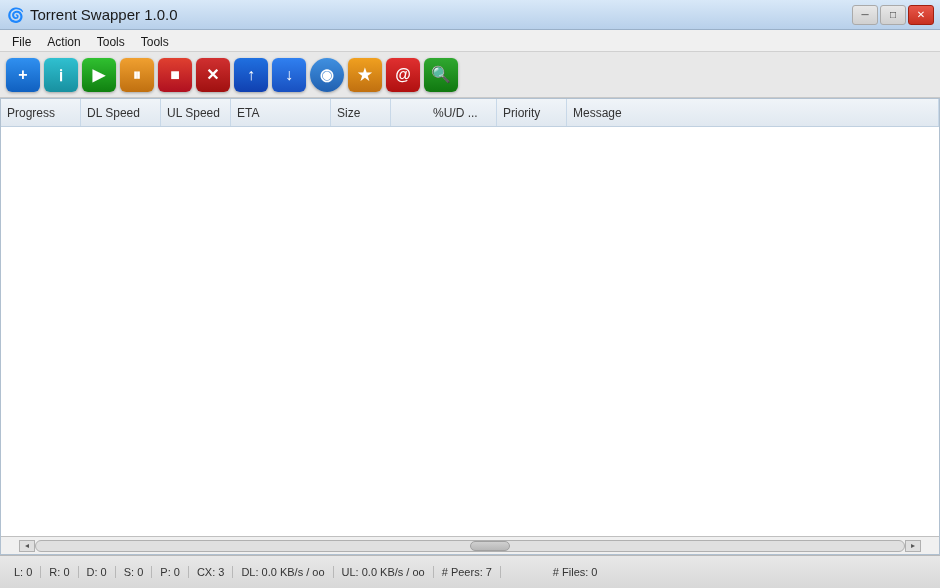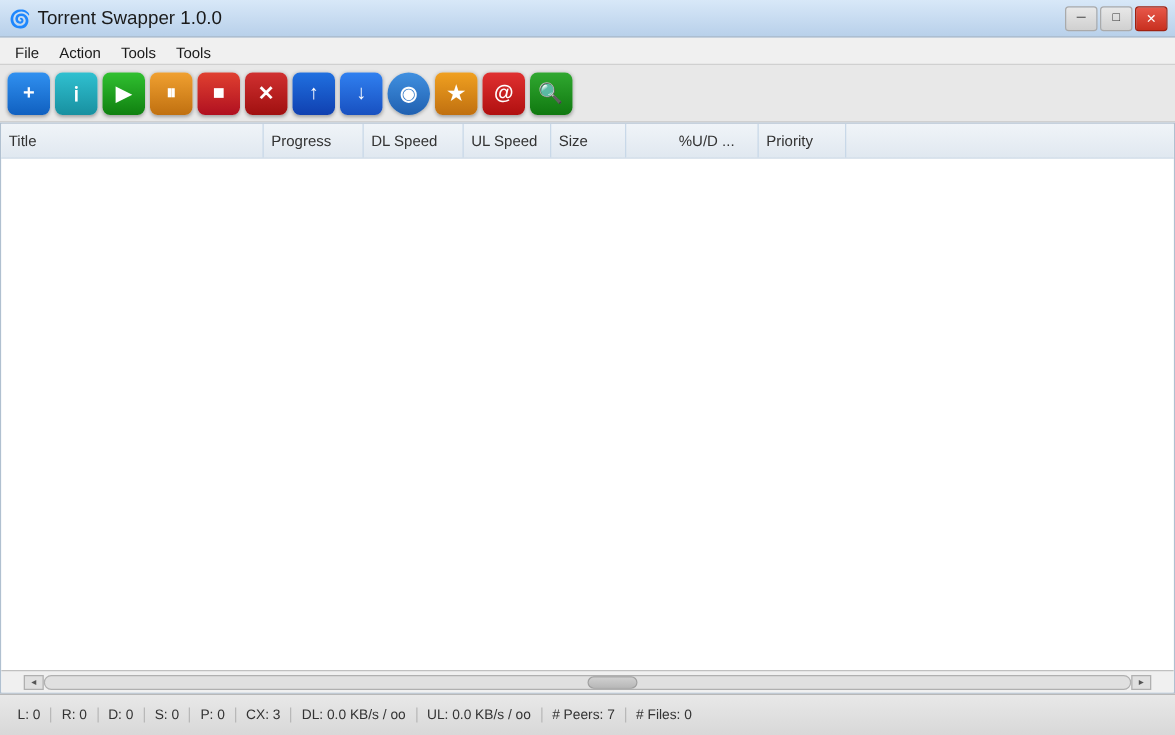--- a/index.html
+++ b/index.html
@@ -219,20 +219,21 @@
     }
     .status-item {
       padding: 0 8px;
       border-right: 1px solid #b8b8b8;
       font-size: 11px;
       color: #333;
       white-space: nowrap;
     }
     .status-item:last-child {
       border-right: none;
+      margin-left: 44px;
     }
   </style>
 </head>
 <body>
 
 <div id="title-bar">
   <span id="title-bar-icon">🌀</span>
   <span id="title-text">Torrent Swapper 1.0.0</span>
   <div id="window-controls">
     <button class="win-btn">─</button>
@@ -259,27 +260,28 @@
     <button class="tb-btn btn-blue3" title="Move down">↓</button>
     <button class="tb-btn btn-circle" title="Peers">◉</button>
     <button class="tb-btn btn-star" title="Favorite">★</button>
     <button class="tb-btn btn-at" title="Email">@</button>
     <button class="tb-btn btn-search" title="Search">🔍</button>
   </div>
 
 <div id="main-area">
 
   <div id="table-header">
-  <div class="col-header col-title">Title</div>
       <div class="col-header col-progress">Progress</div>
       <div class="col-header col-dlspeed">DL Speed</div>
       <div class="col-header col-ulspeed">UL Speed</div>
+      <div class="col-header col-eta">ETA</div>
       <div class="col-header col-size">Size</div>
       <div class="col-header col-pct">%U/D ...</div>
       <div class="col-header col-priority">Priority</div>
+      <div class="col-header col-message">Message</div>
     </div>
 
   <div id="table-body">
   </div>
 
   <div id="hscroll-area">
     <div class="scroll-arrow">◂</div>
     <div id="hscroll-track">
       <div id="hscroll-thumb"></div>
     </div>

